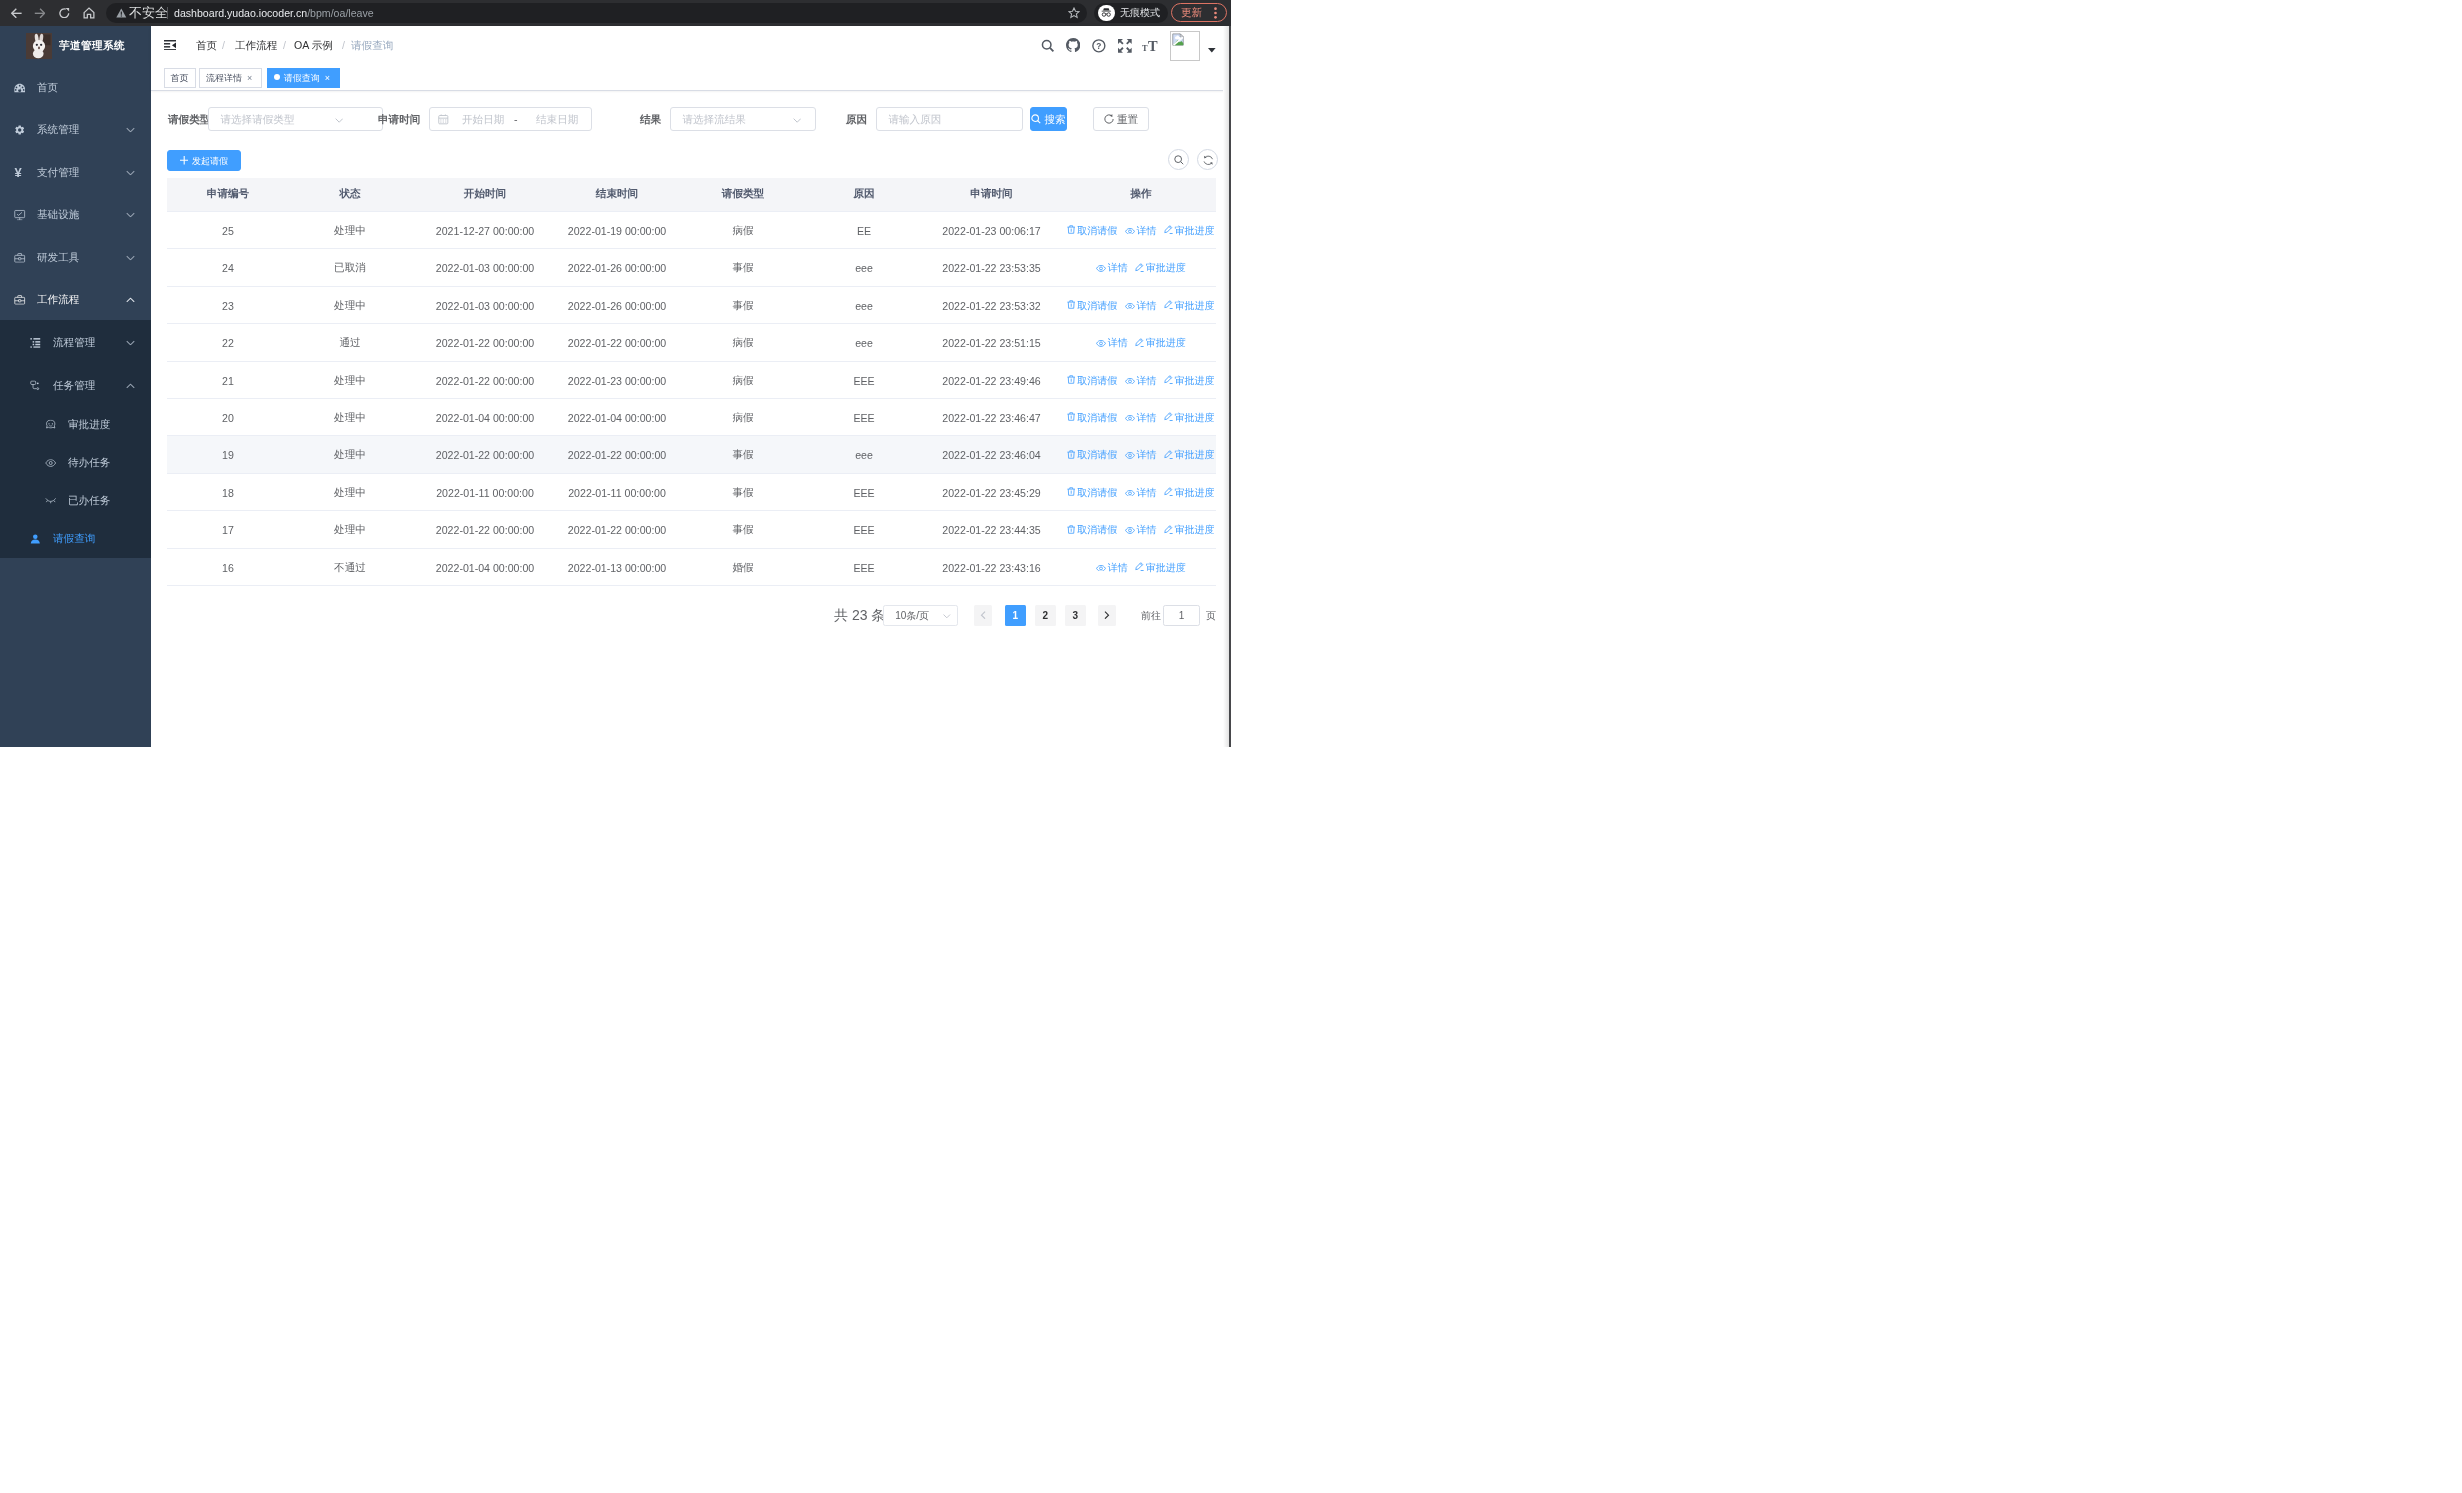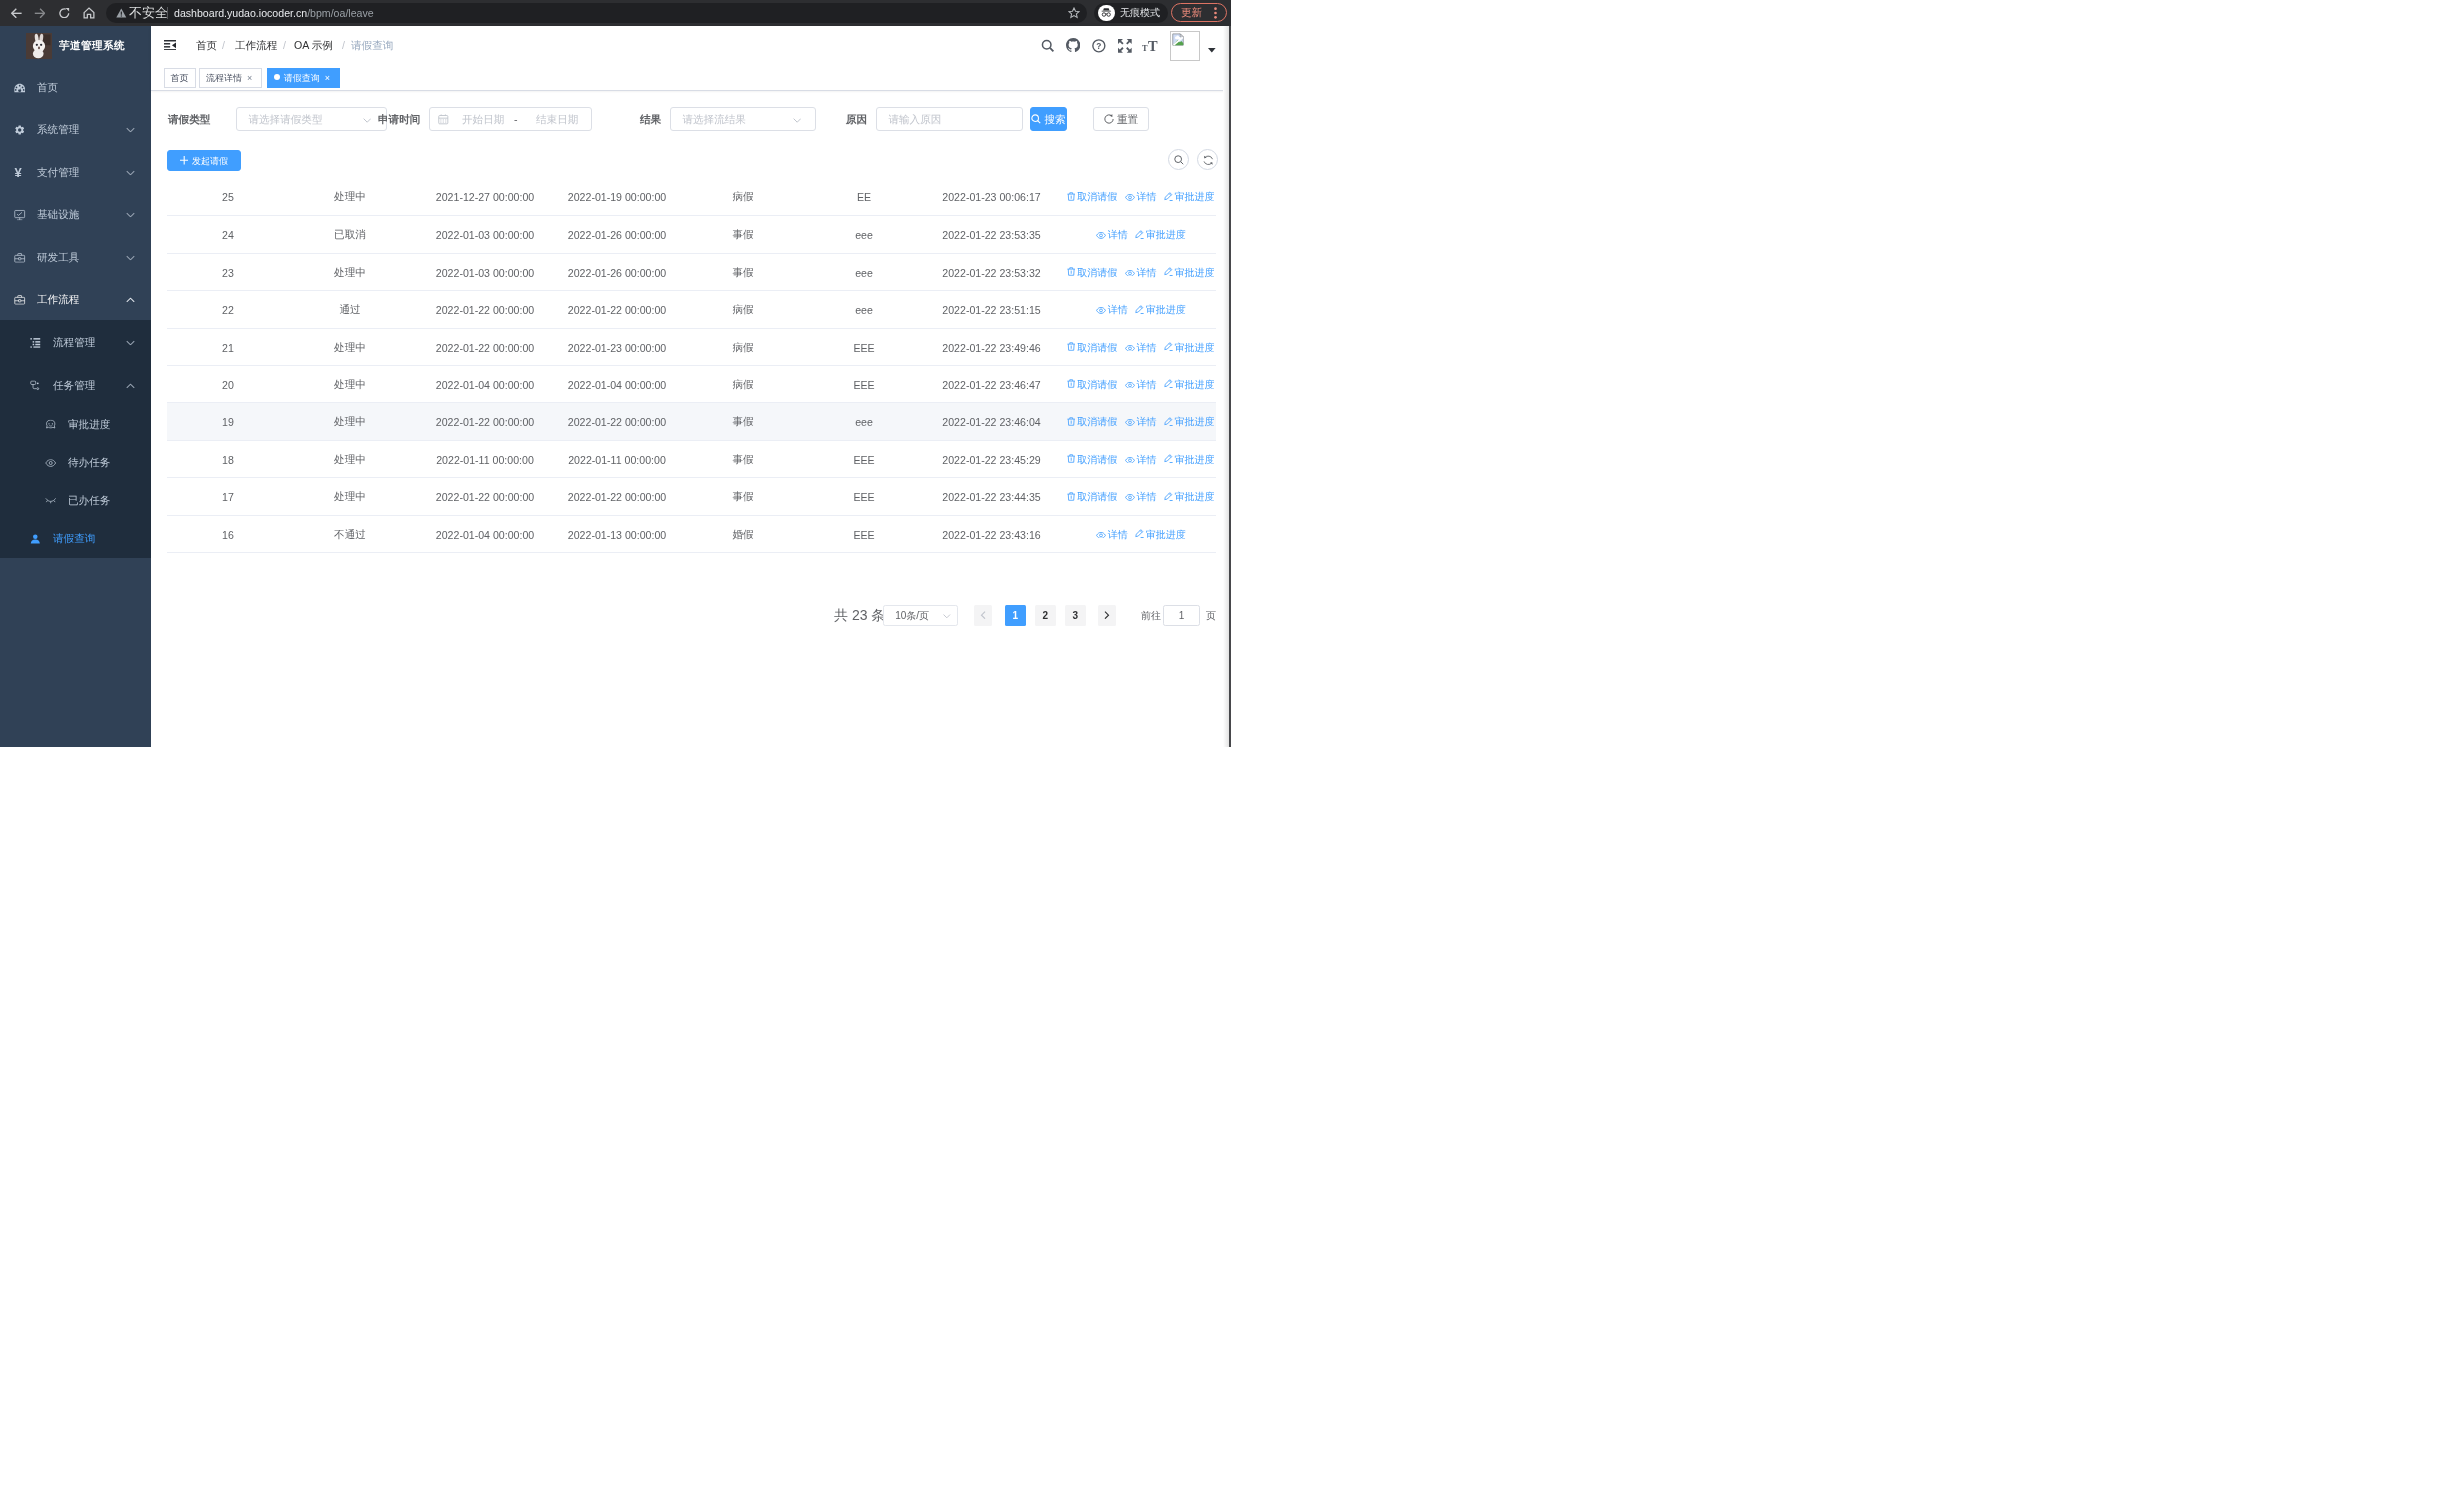--- a/index.html
+++ b/index.html
@@ -308,21 +308,21 @@
     </svg>
 </div>
 
 <div id="tags">
   <div class="tag" style="left:12.5px;">首页</div>
   <div class="tag" style="left:48px;">流程详情<span class="x">×</span></div>
   <div class="tag active" style="left:116px;"><span class="dot"></span>请假查询<span class="x">×</span></div>
 </div>
 
 <div class="flabel" style="left:168px;">请假类型</div>
-<div class="finput" style="left:236px;width:151px;">
+<div class="finput" style="left:208px;width:175px;">
     <span class="ph" style="left:11.4px;">请选择请假类型</span>
   <svg class="abs" style="left:126px;top:10px" width="8.4" height="5" viewBox="0 0 11 6.5" fill="none" stroke="#c0c4cc" stroke-width="1.3">
       <path d="M.8.8l4.7 4.7L10.2.8"></path>
     </svg>
 </div>
 <div class="flabel" style="left:378px;">申请时间</div>
 <div class="finput" style="left:429px;width:163px;">
   <svg class="abs" style="left:8.4px;top:6px" width="10.6" height="10.6" viewBox="0 0 14 14" fill="none" stroke="#c0c4cc" stroke-width="1.2">
       <rect x="1" y="2" width="12" height="11" rx="1.2"></rect>
       <path d="M1 5.5h12M4.2 2V.6M9.8 2V.6"></path>
@@ -384,20 +384,30 @@
       <col style="width:122px">
       <col style="width:122px">
       <col style="width:148px">
       <col style="width:116px">
       <col style="width:136px">
       <col style="width:106px">
       <col style="width:149px">
       <col style="width:150px">
     </colgroup>
  <tbody>
+      <tr>
+        <th>申请编号</th>
+        <th>状态</th>
+        <th>开始时间</th>
+        <th>结束时间</th>
+        <th>请假类型</th>
+        <th>原因</th>
+        <th>申请时间</th>
+        <th>操作</th>
+      </tr>
 <tr style="height:37px">
         <td>25</td>
         <td>处理中</td>
         <td>2021-12-27 00:00:00</td>
         <td>2022-01-19 00:00:00</td>
         <td>病假</td>
         <td>EE</td>
         <td>2022-01-23 00:06:17</td>
         <td><span class="op"><svg class="opi" width="8.4" height="9" viewBox="0 0 11 12" fill="none" stroke="#409eff" stroke-width="1.1">
               <path d="M.5 2.8h10"></path>

